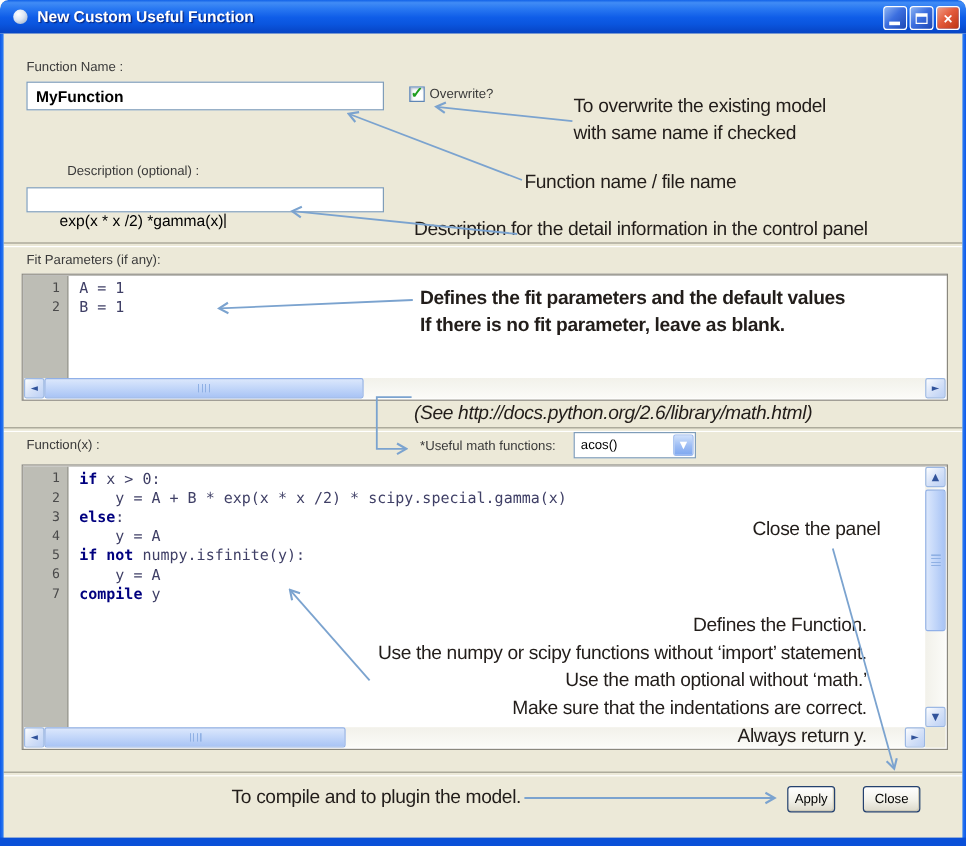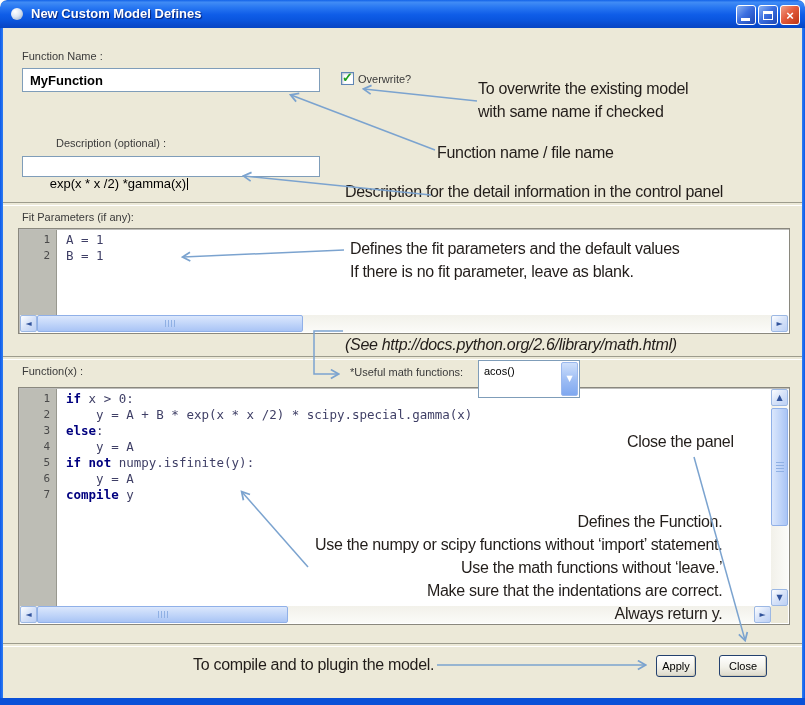--- a/index.html
+++ b/index.html
@@ -29,21 +29,21 @@
   .ann{position:absolute;font-size:16px;line-height:23px;letter-spacing:-0.3px;color:#221d1a;
        white-space:nowrap;z-index:40;}
   .sep{position:absolute;left:3px;width:799px;height:2px;border-top:1px solid #9d9c8d;border-bottom:1px solid #ffffff;z-index:2;}
   .tbox{position:absolute;background:#fff;border:1px solid #7f9db9;box-sizing:border-box;z-index:10;}
   .caret{display:inline-block;width:1px;height:12px;background:#000;vertical-align:-2px;margin-left:1px;}
   
   .cb{position:absolute;width:13px;height:13px;background:#fff;border:1px solid #5f86b5;box-sizing:border-box;
       box-shadow:inset 1px 1px 2px rgba(90,110,140,.45);z-index:10;display:flex;align-items:center;justify-content:center;}
   .cb span{color:#1f9e1f;font-size:13px;font-weight:bold;line-height:10px;margin-top:-2px;}
   
-  .combo{position:absolute;width:102px;height:38px;background:#fff;border:1px solid #7f9db9;box-sizing:border-box;z-index:10;}
+  .combo{position:absolute;width:102px;height:22px;background:#fff;border:1px solid #7f9db9;box-sizing:border-box;z-index:10;}
   .combo .val{position:absolute;left:5px;top:4px;font-size:11px;color:#000;}
   .combo .drop{position:absolute;right:1px;top:1px;bottom:1px;width:17px;border-radius:2px;
     background:linear-gradient(180deg,#cfe0fb 0%,#9cbcf4 55%,#7fa8f0 100%);border:1px solid #9ab8ee;box-sizing:border-box;
     display:flex;align-items:center;justify-content:center;}
   .combo .drop span{color:#fff;font-size:8px;line-height:8px;font-family:"DejaVu Sans",sans-serif;}
   
   .editor{position:absolute;background:#fff;border:1px solid #8a887e;box-shadow:inset 1px 1px 0 rgba(70,70,60,.35);
           box-sizing:border-box;z-index:5;}
   .gutter{position:absolute;left:1px;top:1px;bottom:18px;width:36px;background:#bdbdb5;border-right:1px solid #98988f;}
   .rows{position:absolute;left:1px;top:3px;right:1px;}
@@ -75,21 +75,21 @@
   
   .arrows{position:absolute;left:0;top:0;z-index:50;pointer-events:none;}
 </style>
 </head>
 <body>
 
 <div class="window">
 
   <div class="titlebar">
     <div class="title-icon"></div>
-    <div class="title-text">New Custom Model Defines</div>
+    <div class="title-text">New Custom Useful Function</div>
     <div class="tb-btn tb-blue" style="left:736px;">
       <span class="glyph-min"></span>
     </div>
     <div class="tb-btn tb-blue" style="left:758px;">
       <span class="glyph-max"></span>
     </div>
     <div class="tb-btn tb-red" style="left:780px;">
       <span class="glyph-close">×</span>
     </div>
   </div>
@@ -214,30 +214,30 @@
 
   <div class="xp-btn" style="left:656px;top:655px;width:40px;">Apply</div>
   <div class="xp-btn" style="left:719px;top:655px;width:48px;">Close</div>
 
   <div class="ann" style="left:478px;top:77px;">
     <div>To overwrite  the existing model</div>
     <div>with same name if checked</div>
   </div>
   <div class="ann" style="left:437px;top:141px;">Function name / file name</div>
   <div class="ann" style="left:345px;top:180px;">Description for the detail information in the control panel</div>
-  <div class="ann" style="left:350px;top:237px;">
+  <div class="ann" style="left:350px;top:237px;font-weight:bold;">
     <div>Defines the fit parameters and the default values</div>
     <div>If there is no fit parameter, leave as blank.</div>
   </div>
   <div class="ann" style="left:345px;top:333px;font-style:italic;">(See http://docs.python.org/2.6/library/math.html)</div>
   <div class="ann" style="left:627px;top:430px;">Close the panel</div>
   <div class="ann" style="left:315px;top:510px;text-align:right;">
     <div>Defines the Function.</div>
     <div>Use the numpy or scipy functions without ‘import’ statement.</div>
-    <div>Use the math functions without ‘leave.’</div>
+    <div>Use the math optional without ‘math.’</div>
     <div>Make sure that the indentations are correct.</div>
     <div>Always return y.</div>
   </div>
   <div class="ann" style="left:193px;top:653px;">To compile and  to plugin the model.</div>
 
   <svg class="arrows" width="805" height="705">
     <defs>
       <marker id="ah" viewBox="0 0 10 10" refX="8" refY="5" markerWidth="11" markerHeight="11" orient="auto" markerUnits="userSpaceOnUse">
         <path d="M1.5,1 L8.5,5 L1.5,9" fill="none" stroke="#7ba3cf" stroke-width="1.6"></path>
       </marker>

